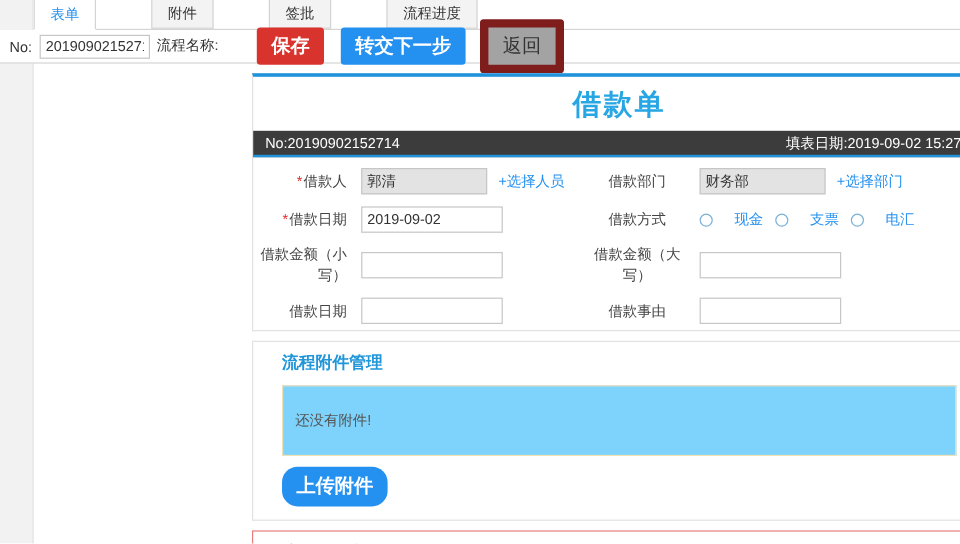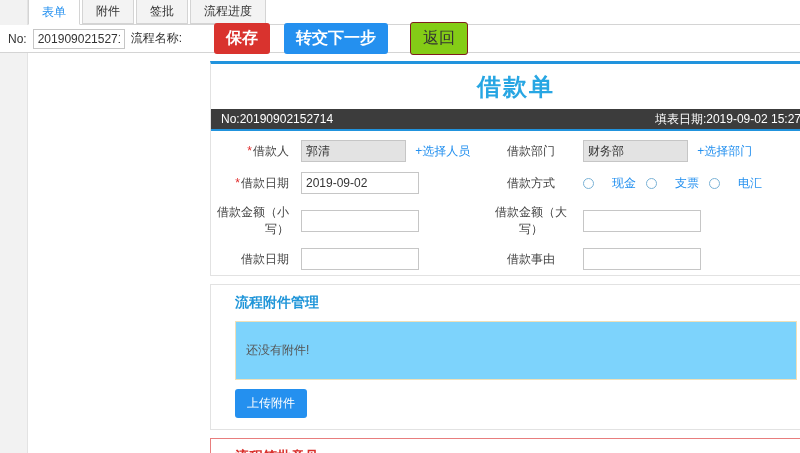--- a/index.html
+++ b/index.html
@@ -3,35 +3,35 @@
 <meta charset="utf-8">
 <style>
   * { margin:0; padding:0; box-sizing:border-box; }
   html,body { width:800px; height:453px; overflow:hidden; background:#fff;
     font-family:"Liberation Sans","DejaVu Sans",sans-serif; font-size:12px; color:#333; position:relative; }
 
   .left-strip { position:absolute; left:0; top:0; bottom:0; width:28px; background:#f2f2f2;
     border-right:1px solid #e3e3e3; z-index:0; }
 
   .tabs { position:relative; z-index:1; display:flex; align-items:flex-end; height:25px;
-    margin-left:28px; border-bottom:1px solid #d4d4d4; background:#fff; }
+    margin-left:28px; border-bottom:1px solid #d4d4d4; background:#fff;gap:44px; }
   .tab { padding:5px 13px; line-height:14px; border:1px solid #d4d4d4; background:#f3f3f3;
     margin-right:2px; cursor:pointer; white-space:nowrap; }
   .tab.active { background:#fff; color:#2490ef; border-bottom-color:#fff; margin-bottom:-1px; }
 
   .toolbar { position:relative; z-index:1; display:flex; align-items:center; height:28px;
     padding-left:6px; background:#fff; border-bottom:1px solid #d4d4d4; }
   .tb-lbl { margin:0 2px; white-space:nowrap; }
   .tb-input { height:20px; border:1px solid #c6c6c6; padding:0 4px; font-size:12px; margin:0 4px; color:#333; }
   .no-inp { width:92px; }
   .name-inp { width:198px; }
   .btn { border:none; border-radius:3px; padding:5px 12px; font-size:16px; cursor:pointer; font-weight:bold; white-space:nowrap; }
   .btn.red { background:#d9332e; color:#fff; margin-left:30px; }
   .btn.blue { background:#2490ef; color:#fff; margin-left:14px; }
-  .btn.gray { background:#84cc16; color:#333; border:1px solid #7f1d1d; margin-left:22px; font-weight:normal; }
+  .btn.gray { background:#a3a3a3; color:#333; border:7px solid #7f1d1d; margin-left:12px; font-weight:normal; }
 
   .content { position:relative; z-index:1; margin-left:210px; width:612px; padding-top:8px; }
   .panel { background:#fff; border:1px solid #e2e2e2; margin-bottom:8px; }
   .form-panel { border-top:3px solid #2193dd; }
   .form-title { text-align:center; font-size:24px; font-weight:bold; color:#27a6e3; padding:7px 0 6px; letter-spacing:2px; }
   .dark-bar { display:flex; justify-content:space-between; align-items:center; background:#3c3c3c;
     color:#fff; height:22px; padding:0 10px; border-bottom:2px solid #2193dd; white-space:nowrap; }
 
   .ftable { width:100%; border-collapse:collapse; margin-top:4px; }
   .ftable td { padding:5px 6px; vertical-align:middle; }
@@ -44,21 +44,21 @@
   .lnk { color:#2490ef; text-decoration:none; margin-left:6px; cursor:pointer; white-space:nowrap; }
   .radio-group { display:inline-flex; gap:10px; align-items:center; }
   .radio { display:inline-flex; align-items:center; gap:18px; color:#2490ef; cursor:pointer; }
   .rdot { width:11px; height:11px; border:1px solid #7ab2d6; border-radius:50%; background:#fff; display:inline-block; }
 
   .panel-h { font-size:14px; font-weight:bold; padding:9px 24px 0; }
   .blue-h { color:#2196d9; }
   .red-h { color:#d9302c; }
   .notice { margin:9px 24px 0; background:#7dd3fc; border:1px solid #f0e0b8; padding:20px 10px; color:#555; }
   .upload-btn { margin:9px 24px 11px; background:#2490ef; color:#fff; border:none; padding:6px 12px;
-    border-radius:3px; font-size:12px; font-weight:normal; cursor:pointer; }
+    border-radius:13px; font-size:16px; font-weight:bold; cursor:pointer; }
 
   .approval-panel { border:1px solid #e87d7d; }
   .editor { margin:9px 24px 12px; border:1px solid #c9c9c9; background:#fff; }
   .ed-toolbar { display:flex; align-items:center; gap:2px; padding:4px 6px; background:#f7f7f7;
     border-bottom:1px solid #ddd; }
 </style>
 </head>
 <body>
 
 <div class="left-strip"></div>

